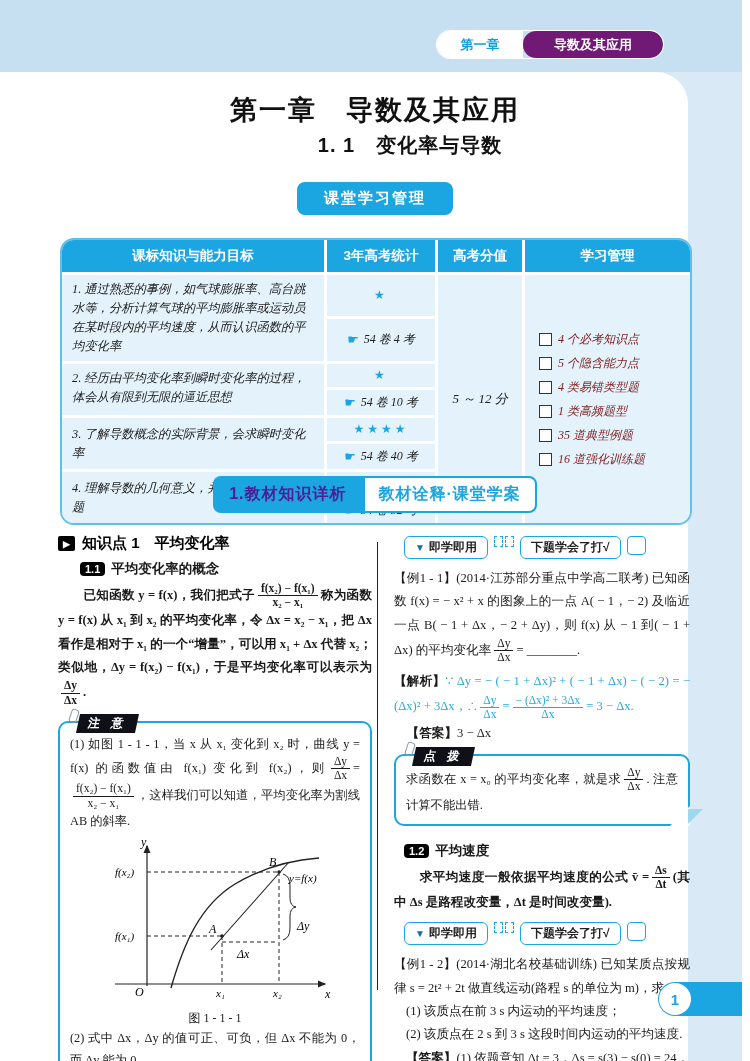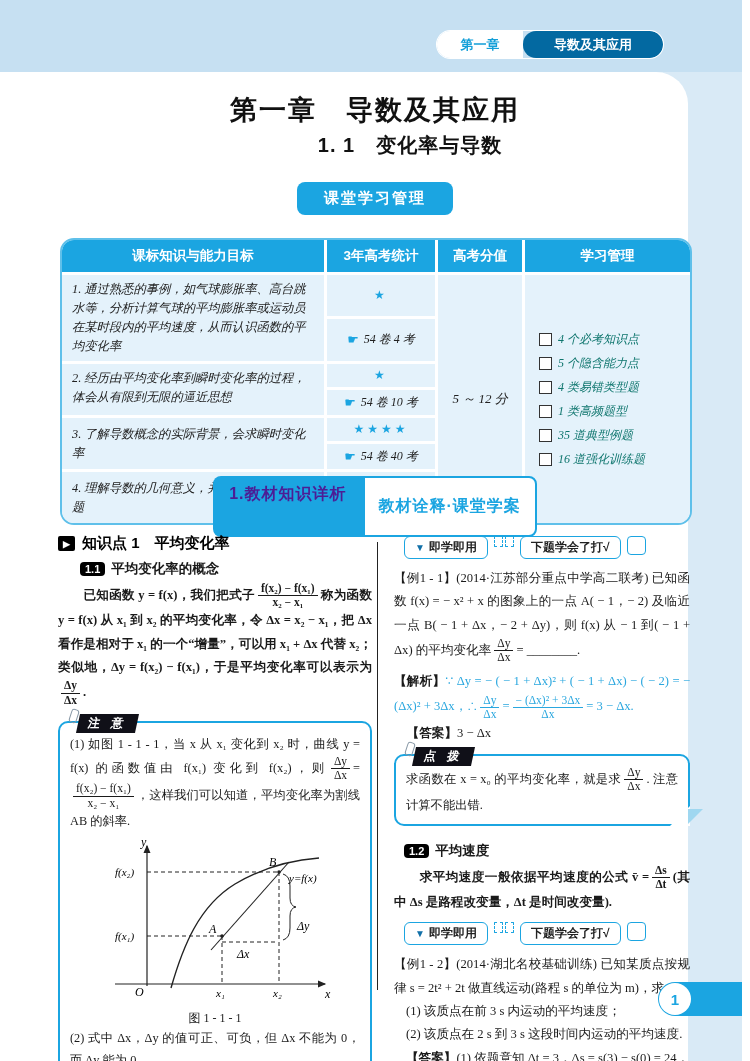--- a/index.html
+++ b/index.html
@@ -5,43 +5,43 @@
   html,body{margin:0;padding:0;}
   body{width:750px;height:1061px;position:relative;background:#d9eaf6;font-family:"Liberation Serif",serif;color:#1a1a1a;overflow:hidden;}
   .band{position:absolute;left:0;top:0;width:750px;height:72px;background:#c6e0f2;}
   .right-strip{position:absolute;left:688px;top:72px;width:54px;height:989px;background:#d9eaf6;}
   .edge-white{position:absolute;left:742px;top:0;width:8px;height:1061px;background:#ffffff;}
   .page{position:absolute;left:0;top:72px;width:688px;height:989px;background:#ffffff;border-top-right-radius:32px;}
 
   
   .chapter-badge{position:absolute;left:437px;top:31px;height:27px;display:flex;border-radius:14px;overflow:hidden;box-shadow:0 0 0 1px #ffffff;}
   .chapter-badge .seg-white{background:#ffffff;color:#149fd8;font:bold 13px "Liberation Sans",sans-serif;display:flex;align-items:center;justify-content:center;width:86px;}
-  .chapter-badge .seg-blue{background:#0369a1;color:#ffffff;font:bold 13px "Liberation Sans",sans-serif;display:flex;align-items:center;justify-content:center;width:140px;border-radius:13px;}
+  .chapter-badge .seg-blue{background:#701a75;color:#ffffff;font:bold 13px "Liberation Sans",sans-serif;display:flex;align-items:center;justify-content:center;width:140px;border-radius:13px;}
 
   .main-title{position:absolute;left:0;top:20px;width:750px;text-align:center;font:bold 27px "Liberation Sans",sans-serif;color:#111;letter-spacing:2px;}
   .sub-title{position:absolute;left:0;top:60px;width:750px;text-align:center;font:bold 20px "Liberation Sans",sans-serif;color:#111;letter-spacing:1px;padding-left:35px;}
   .class-btn{position:absolute;left:297px;top:110px;width:156px;height:33px;background:#1ba5e1;color:#fff;border:none;border-radius:8px;font:bold 15px "Liberation Sans",sans-serif;letter-spacing:2px;}
 
   
   .goal-table{position:absolute;left:60px;top:166px;width:628px;border:2px solid #5fc0ea;border-radius:14px;overflow:hidden;background:#fff;display:grid;grid-template-columns:262px 108px 84px 1fr;grid-auto-rows:auto;gap:3px;}
   .th{background:#1ba5e1;color:#fff;font:bold 13.5px "Liberation Sans",sans-serif;text-align:center;padding:7px 2px;}
   .cell{background:#e4f2fb;}
   .goal{font-size:12.3px;line-height:1.55;padding:5px 8px 5px 10px;font-style:italic;color:#222;}
   .stars{display:flex;align-items:center;justify-content:center;color:#1ba5e1;font-size:12px;letter-spacing:3px;padding:4px 0;}
   .stat{display:flex;align-items:center;justify-content:center;font-size:12px;font-style:italic;color:#222;padding:4px 0;gap:5px;}
   .stat .hand{color:#1ba5e1;font-style:normal;font-size:13px;}
   .score-cell{grid-column:3;grid-row:2/10;display:flex;align-items:center;justify-content:center;font-size:13px;font-style:italic;color:#222;}
-  .mgmt-cell{grid-column:4;grid-row:2/10;display:flex;flex-direction:column;justify-content:center;gap:7px;padding:8px 6px 8px 14px;font-size:12px;font-style:italic;color:#0f766e;}
+  .mgmt-cell{grid-column:4;grid-row:2/10;display:flex;flex-direction:column;justify-content:center;gap:7px;padding:8px 6px 8px 14px;font-size:12px;font-style:italic;color:#7f1d1d;}
   .mgmt-item{display:flex;align-items:center;gap:6px;}
   .cb{width:11px;height:11px;border:1.2px solid #333;display:inline-block;flex:none;background:#fff;}
 
   
   .section-header{position:absolute;left:0;top:404px;width:750px;display:flex;justify-content:center;}
   .section-header .lf{background:#1ba5e1;color:#4c1d95;font:bold 16px "Liberation Sans",sans-serif;padding:8px 16px;border-radius:8px 0 0 8px;letter-spacing:1px;}
-  .section-header .rt{background:#fff;color:#1ba5e1;font:bold 16px "Liberation Sans",sans-serif;padding:18px 14px;border:2px solid #1ba5e1;border-radius:0 8px 8px 0;letter-spacing:1px;}
+  .section-header .rt{background:#fff;color:#1ba5e1;font:bold 16px "Liberation Sans",sans-serif;padding:6px 14px;border:2px solid #1ba5e1;border-radius:0 8px 8px 0;letter-spacing:1px;}
 
   .cols{position:absolute;left:58px;top:462px;width:632px;}
   .col-left{position:absolute;left:0;top:0;width:314px;}
   .col-right{position:absolute;left:336px;top:0;width:296px;}
   .divider{position:absolute;left:319px;top:8px;width:1px;height:448px;background:#222;}
 
   .kp-head{display:flex;align-items:center;gap:7px;font:bold 15px "Liberation Sans",sans-serif;color:#000;}
   .kp-icon{width:17px;height:15px;background:#000;color:#fff;font-size:9px;display:flex;align-items:center;justify-content:center;border-radius:2px;flex:none;}
   .sub-head{display:flex;align-items:center;gap:6px;margin:7px 0 2px 22px;font:bold 13.5px "Liberation Sans",sans-serif;}
   .num-badge{background:#000;color:#fff;font:bold 11px "Liberation Sans",sans-serif;padding:1px 5px;border-radius:4px;}

